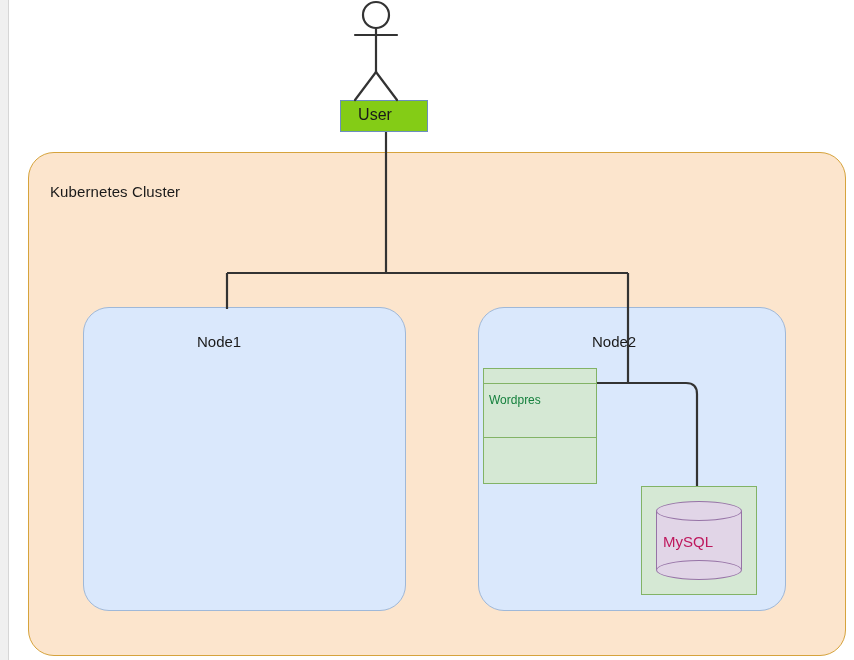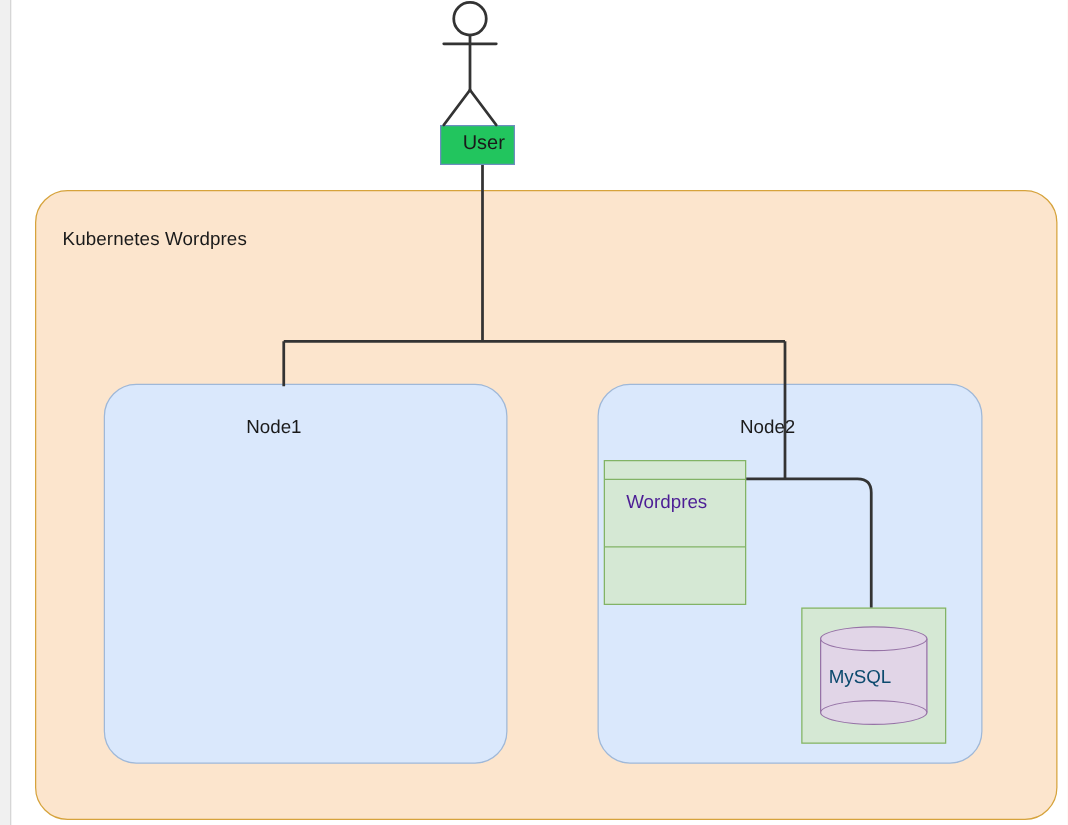--- a/index.html
+++ b/index.html
@@ -82,24 +82,24 @@
     position: absolute;
     left: 0;
     width: 100%;
     height: 0;
     border-top: 1.4px solid #82b366;
   }
   #wp-div-1 { top: 14px; }
   #wp-div-2 { top: 68px; }
   .wp-label {
     position: absolute;
-    left: 17px;
+    left: 5px;
     top: 24px;
-    font-size: 15px;
-    color: #4c1d95;
+    font-size: 12px;
+    color: #15803d;
     white-space: nowrap;
   }
   
   .mysql-box {
     position: absolute;
     left: 641px;
     top: 486px;
     width: 116px;
     height: 109px;
     background: #d5e8d4;
@@ -146,31 +146,31 @@
     border-radius: 50%;
     box-sizing: border-box;
   }
   .mysql-label {
     position: absolute;
     left: 0;
     top: 32px;
     width: 64px;
     text-align: center;
     font-size: 15px;
-    color: #0c4a6e;
+    color: #be185d;
     z-index: 4;
   }
   
   .user-box {
     position: absolute;
-    left: 352px;
+    left: 340px;
     top: 100px;
-    width: 60px;
+    width: 88px;
     height: 32px;
-    background: #22c55e;
+    background: #84cc16;
     border: 1.6px solid #6c8ebf;
     box-sizing: border-box;
   }
   .user-label {
     position: absolute;
     left: 0;
     top: 5px;
     width: 68px;
     text-align: center;
     font-size: 16px;
@@ -187,21 +187,21 @@
   }
 </style>
 </head>
 <body>
 
 <div id="canvas">
 
   <div class="page-gutter"></div>
 
   <div class="cluster" id="cluster"></div>
-  <div class="cluster-label">Kubernetes Wordpres</div>
+  <div class="cluster-label">Kubernetes Cluster</div>
 
   <div class="node" id="node1"></div>
   <div class="node-label" id="node1-label">Node1</div>
 
   <div class="node" id="node2"></div>
 
   <div class="wordpress">
     <div class="wp-divider" id="wp-div-1"></div>
     <div class="wp-divider" id="wp-div-2"></div>
     <div class="wp-label">Wordpres</div>

